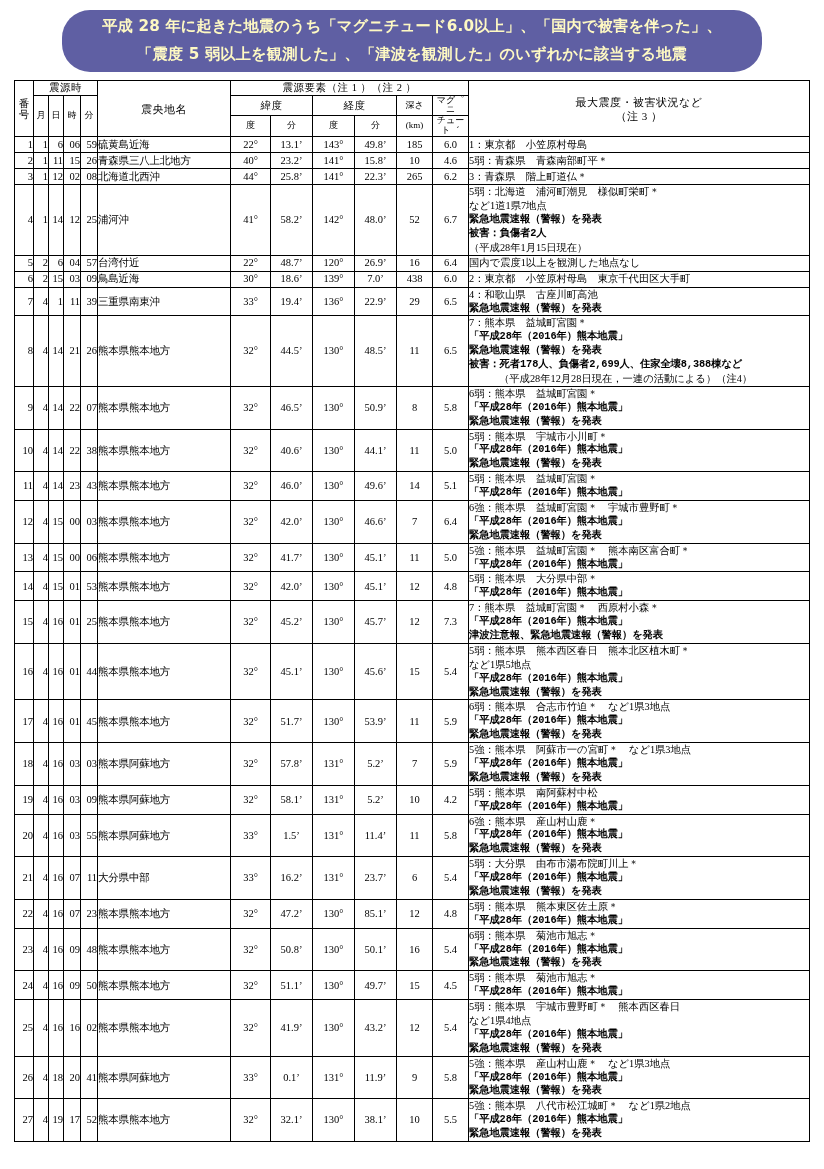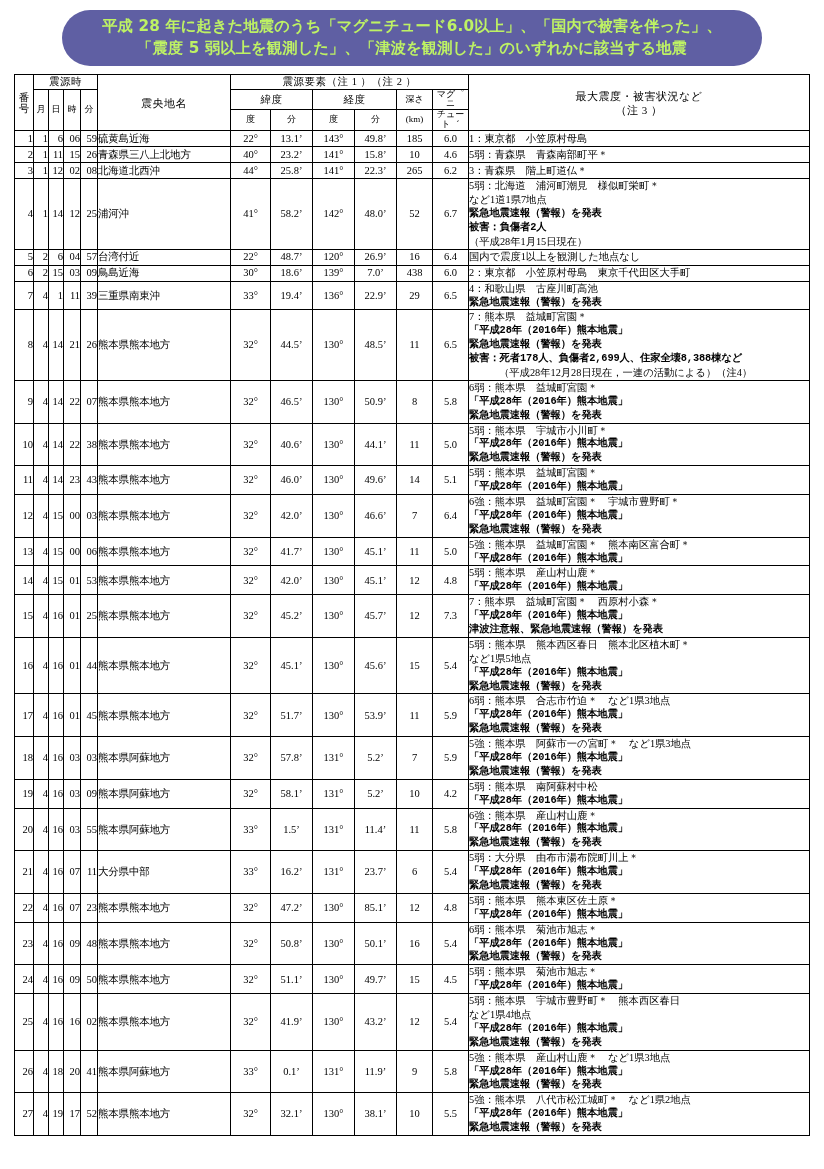--- a/index.html
+++ b/index.html
@@ -22,33 +22,33 @@
   }
 
   
   .banner-wrap {
     padding: 10px 0 8px 0;
     display: flex;
     justify-content: center;
   }
   .banner {
     background: #5f5fa3;
-    color: #bef264;
+    color: #fef9c3;
     border-radius: 28px;
     width: 700px;
     padding: 6px 18px 7px 18px;
     box-sizing: border-box;
     text-align: center;
     font-family: "DejaVu Sans", "Liberation Sans", sans-serif;
     font-weight: bold;
     font-size: 15.2px;
     line-height: 1.42;
     letter-spacing: 0.2px;
   }
-  .banner .l2 { display: block; }
+  .banner .l2 { display: block; margin-top: 6px; }
 
   
   .tbl-wrap {
     padding: 0 14px;
     box-sizing: border-box;
   }
   table.quake {
     border-collapse: collapse;
     table-layout: fixed;
     width: 796px;
@@ -415,21 +415,21 @@
             <td class="c-t">01</td>
             <td class="c-t">53</td>
             <td class="c-place">熊本県熊本地方</td>
             <td class="c-num">32°</td>
             <td class="c-num">42.0’</td>
             <td class="c-num">130°</td>
             <td class="c-num">45.1’</td>
             <td class="c-num">12</td>
             <td class="c-num">4.8</td>
             <td class="c-dmg">
-              <div class="dmg-line">5弱：熊本県　産山村山鹿＊</div>
+              <div class="dmg-line">5弱：熊本県　大分県中部＊</div>
               <div class="dmg-line b">「平成28年（2016年）熊本地震」</div>
             </td>
           </tr>
           <tr class="r2">
             <td class="c-no">15</td>
             <td class="c-t">4</td>
             <td class="c-t">16</td>
             <td class="c-t">01</td>
             <td class="c-t">25</td>
             <td class="c-place">熊本県熊本地方</td>

